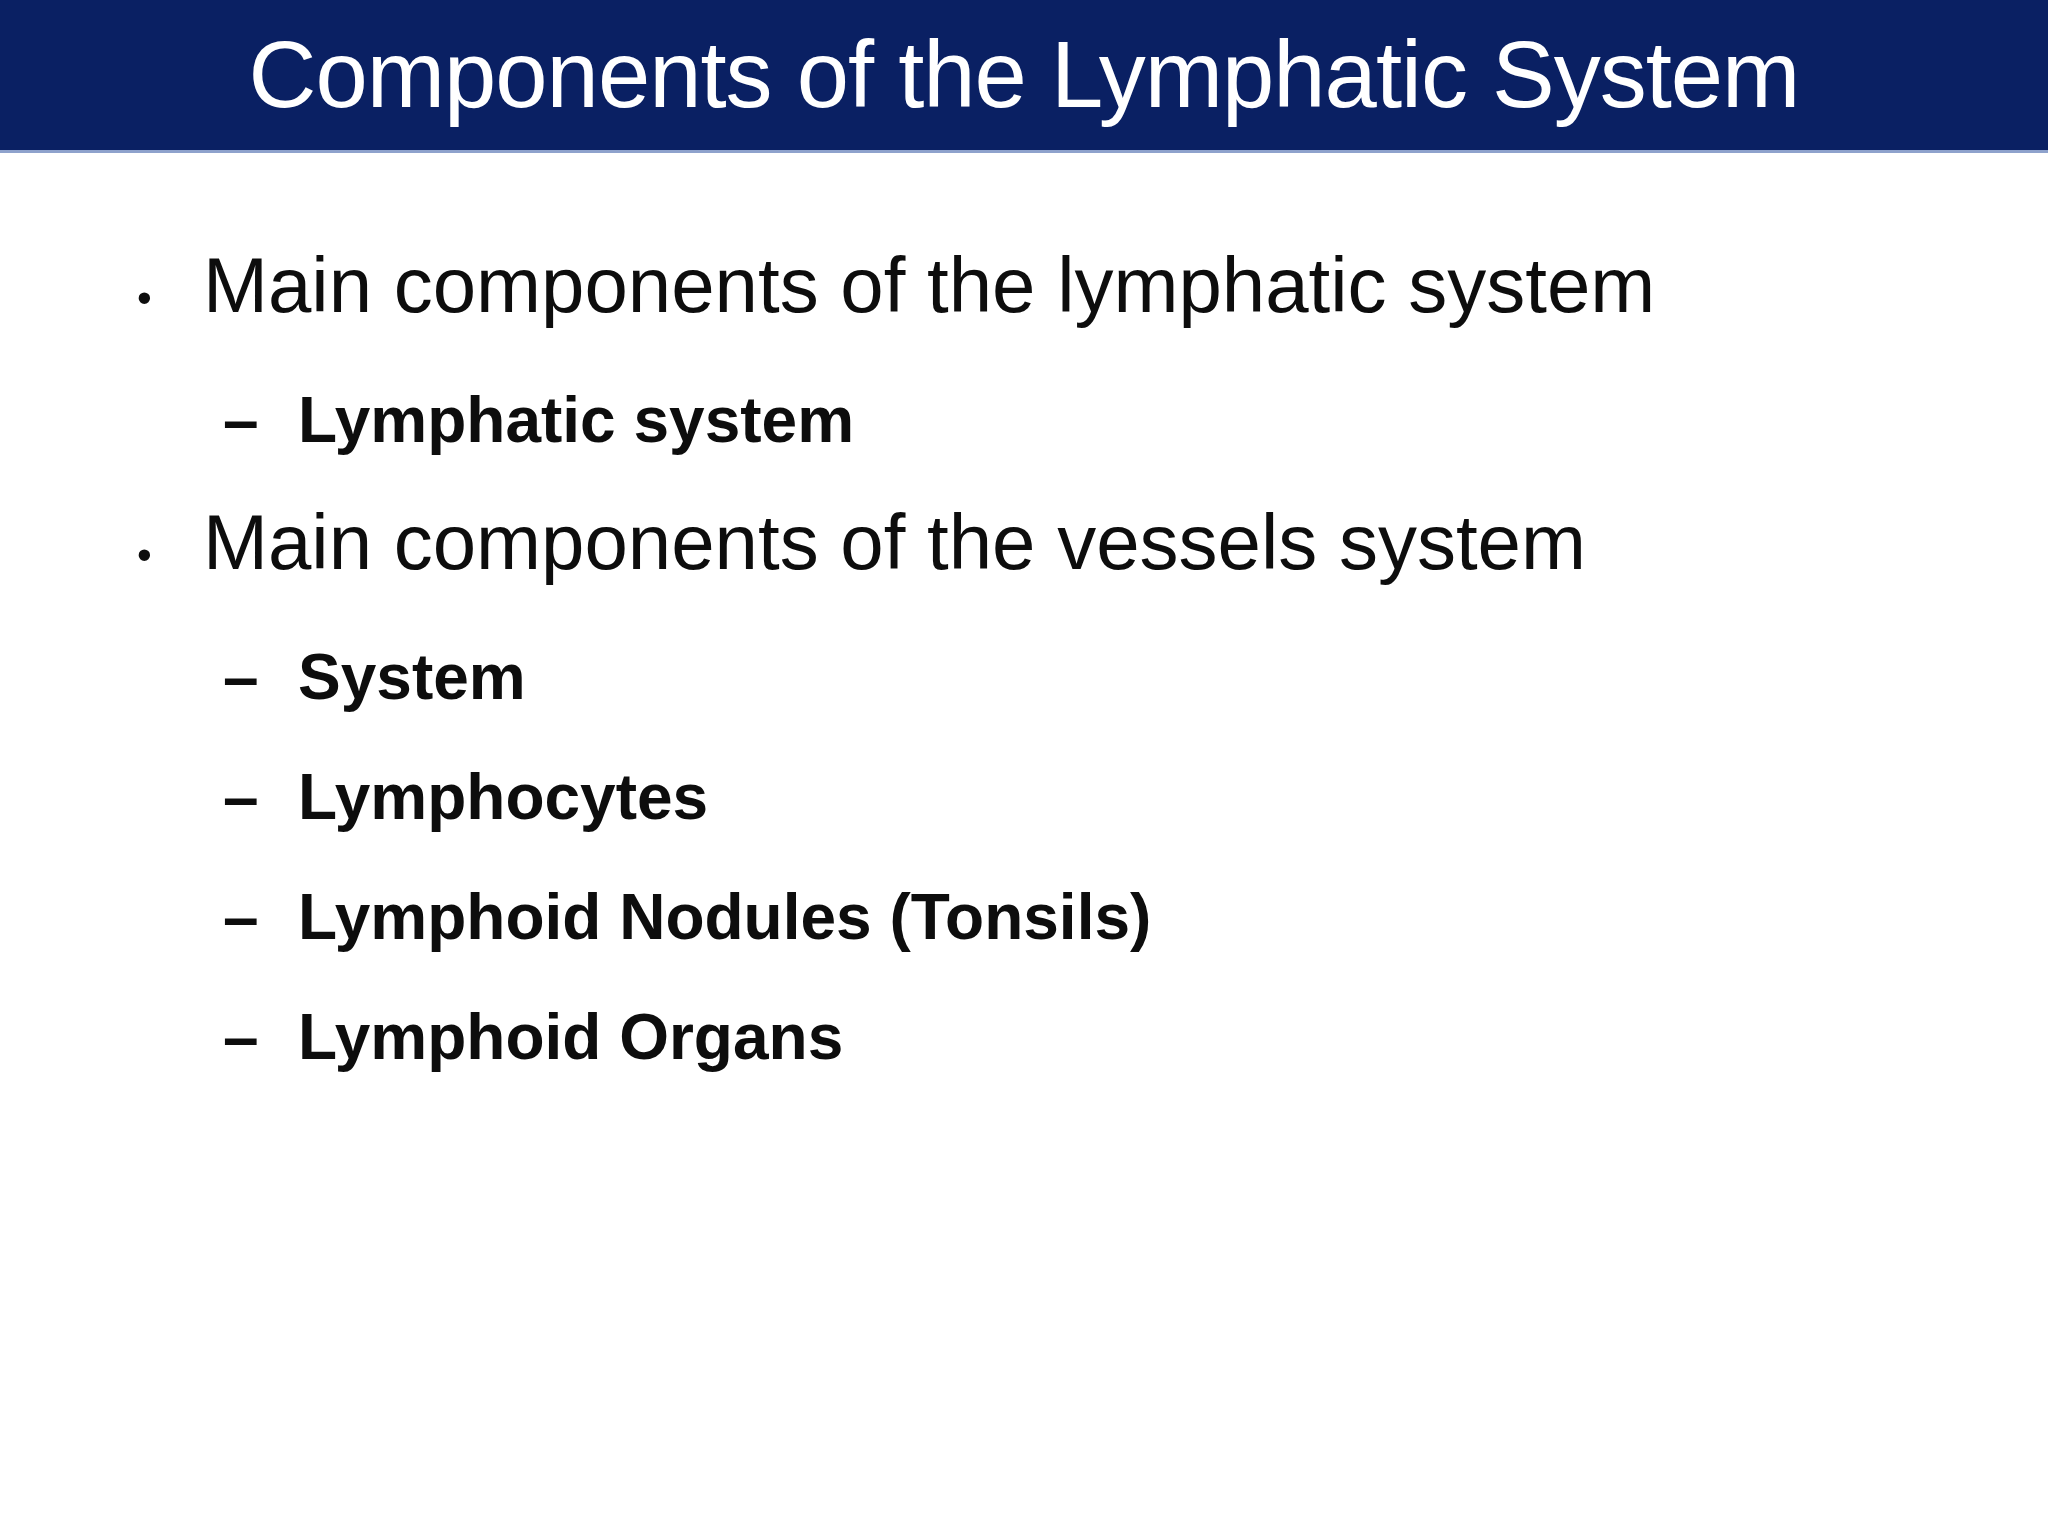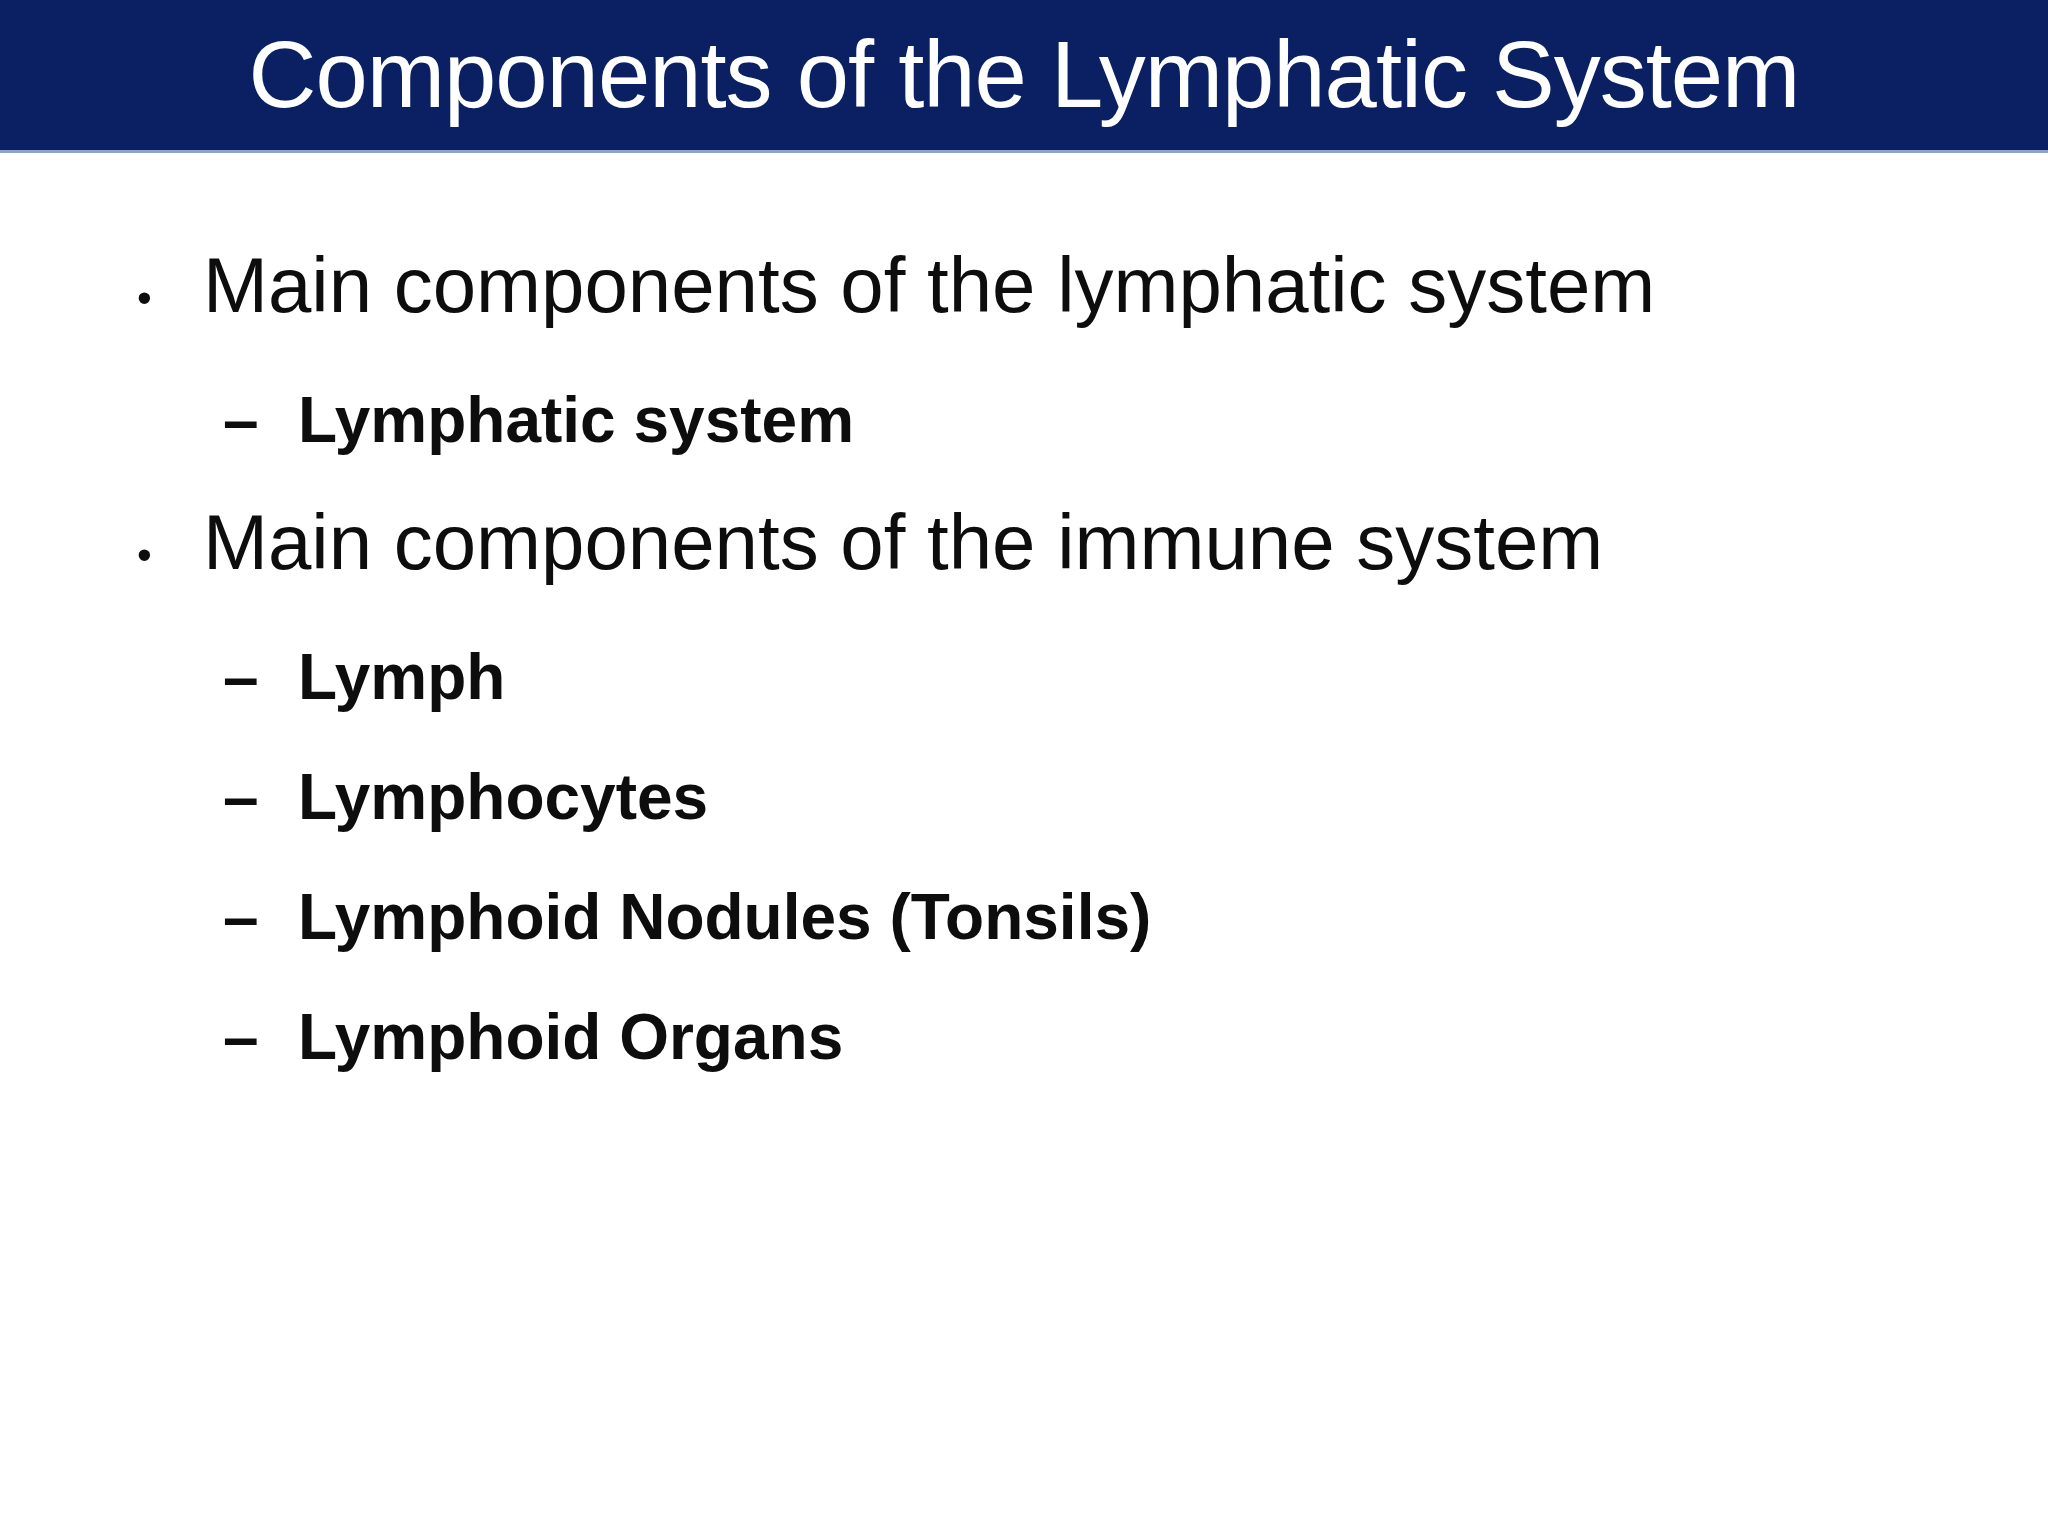--- a/index.html
+++ b/index.html
@@ -90,26 +90,26 @@
       <span class="txt">Main components of the lymphatic system</span>
     </div>
 
     <div class="li sub">
       <span class="marker">–</span>
       <span class="txt">Lymphatic system</span>
     </div>
 
     <div class="li main">
       <span class="marker">•</span>
-      <span class="txt">Main components of the immune system</span>
+      <span class="txt">Main components of the vessels system</span>
     </div>
 
     <div class="li sub">
       <span class="marker">–</span>
-      <span class="txt">Lymph</span>
+      <span class="txt">System</span>
     </div>
 
     <div class="li sub">
       <span class="marker">–</span>
       <span class="txt">Lymphocytes</span>
     </div>
 
     <div class="li sub">
       <span class="marker">–</span>
       <span class="txt">Lymphoid Nodules (Tonsils)</span>

